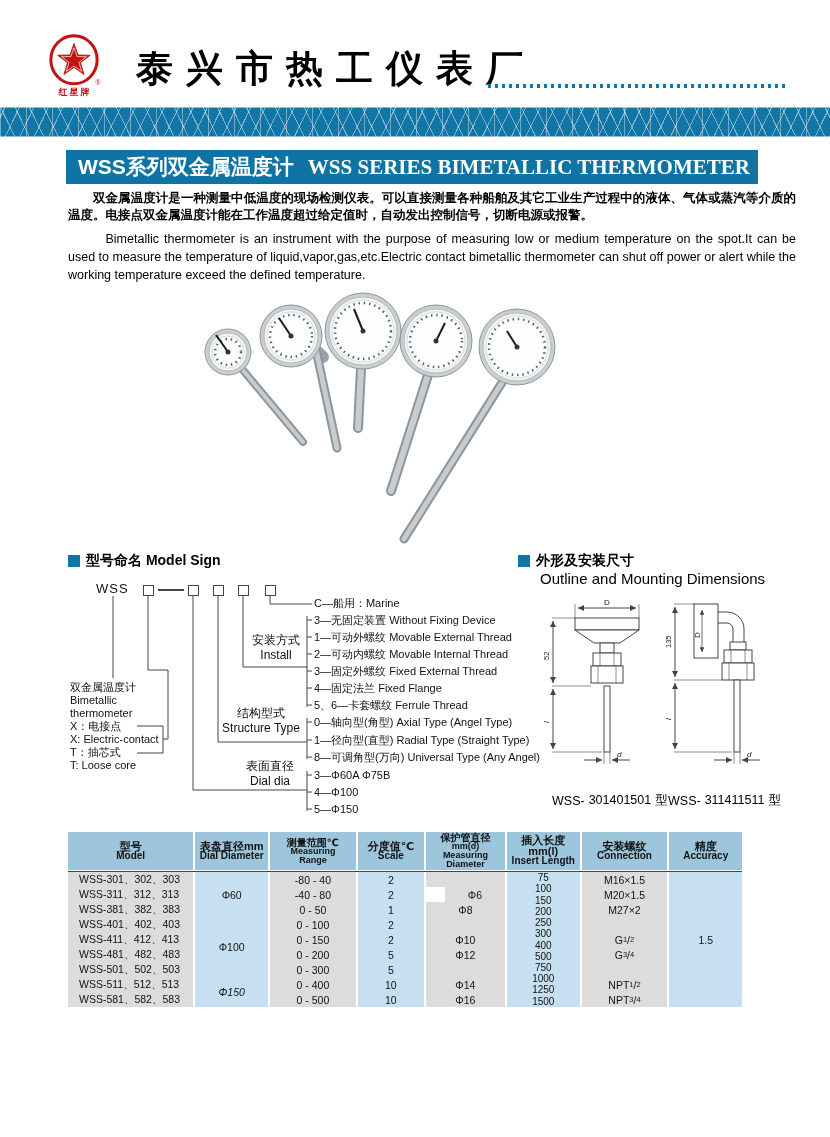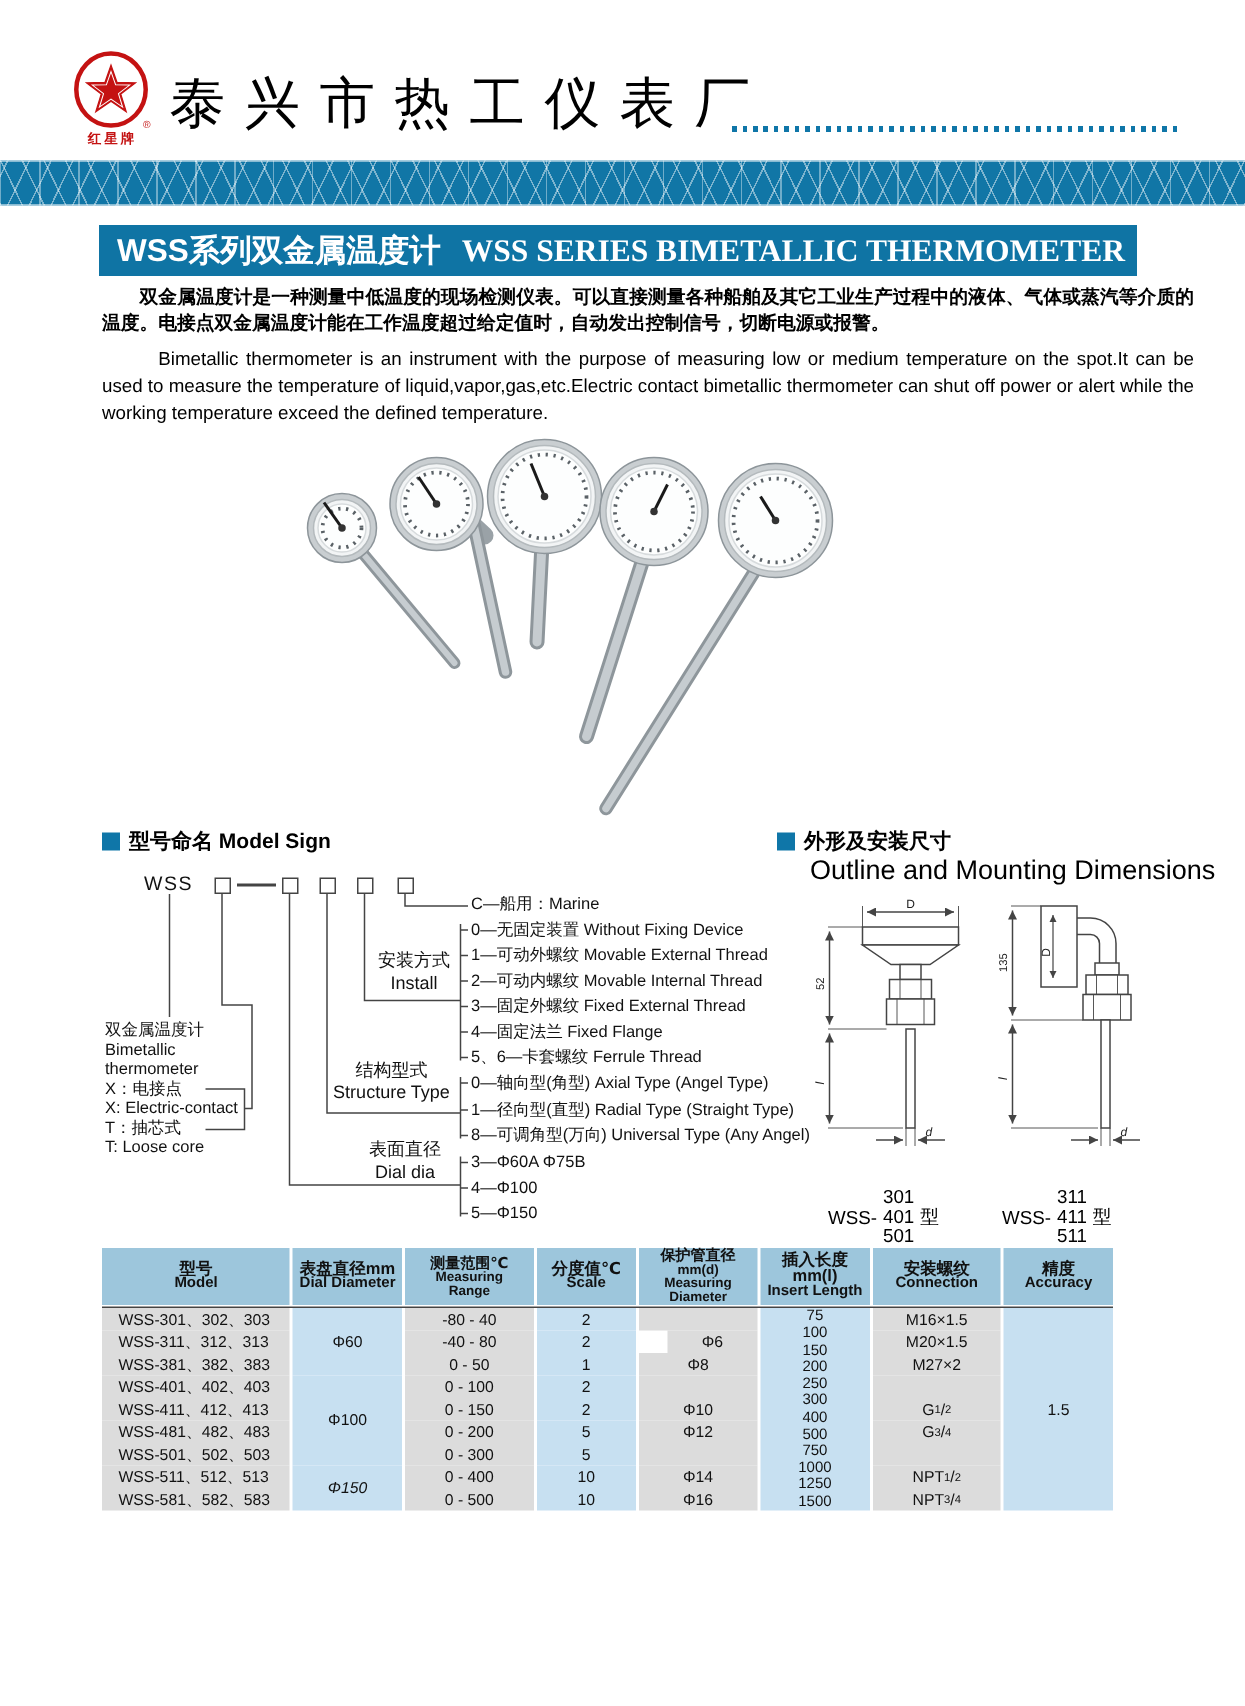--- a/index.html
+++ b/index.html
@@ -3,21 +3,21 @@
 <meta charset="utf-8">
 <style>
   html,body{margin:0;padding:0}
   body{width:830px;height:1137px;position:relative;background:#fff;overflow:hidden;
        font-family:"Liberation Sans","DejaVu Sans",sans-serif;color:#111}
   .abs{position:absolute}
 
   
   #logo{left:42px;top:34px;width:64px;height:60px}
   #brand{left:40px;top:86px;width:70px;text-align:center;color:#c41212;font-size:9px;font-weight:bold;letter-spacing:2px}
-  #company{left:113px;top:44px;font-size:37px;font-weight:normal;letter-spacing:13px;color:#000;white-space:nowrap}
+  #company{left:136px;top:44px;font-size:37px;font-weight:bold;letter-spacing:13px;color:#000;white-space:nowrap}
   #dotline{left:488px;top:84px;width:300px;height:4px;
            background:repeating-linear-gradient(90deg,#0f76a8 0 3px,transparent 3px 7px)}
   #band{left:0;top:107px;width:830px;height:30px;background:#1176a6;
         background-image:
           repeating-linear-gradient(64deg,rgba(255,255,255,.45) 0 1px,transparent 1px 13px),
           repeating-linear-gradient(-64deg,rgba(255,255,255,.45) 0 1px,transparent 1px 13px),
           repeating-linear-gradient(90deg,rgba(255,255,255,.4) 0 1px,transparent 1px 26px),
           linear-gradient(rgba(255,255,255,.5) 0 1px,transparent 1px 29px,rgba(255,255,255,.5) 29px 30px)}
 
   
@@ -25,41 +25,41 @@
             display:flex;align-items:center;padding-left:12px;box-sizing:border-box;white-space:nowrap}
   #titlebar .zh{font-size:21px;font-weight:bold}
   #titlebar .en{font-size:21px;font-weight:bold;font-family:"Liberation Serif","DejaVu Serif",serif;margin-left:14px}
   #para-zh{left:68px;top:190px;width:728px;font-size:12.5px;font-weight:bold;line-height:17px;
            text-align:justify;text-indent:2em;color:#000}
   #para-en{left:68px;top:230px;width:728px;font-size:12.5px;line-height:18px;text-align:justify;text-indent:3em;color:#000}
 
   
   .sec-h{font-size:14px;font-weight:bold;color:#000;display:flex;align-items:center;gap:6px;white-space:nowrap}
   .sq{width:12px;height:12px;background:#0f76a8;display:inline-block;flex:0 0 auto}
-  .sec-sub{font-size:18px;color:#000}
+  .sec-sub{font-size:15px;color:#000}
 
   
   #ms{left:68px;top:578px;width:470px;height:258px;font-size:11px}
   #ms svg{position:absolute;left:0;top:0}
   #ms-wss{position:absolute;left:28px;top:3px;font-size:13px;letter-spacing:1px}
   .msbox{position:absolute;top:7px;width:9px;height:9px;border:1px solid #444}
   #ms-dash{position:absolute;left:90px;top:11px;width:26px;height:2px;background:#444}
   #ms-leftlabel{position:absolute;left:2px;top:103px;line-height:13px;font-size:11px;white-space:nowrap}
   .ms-opt{position:absolute;left:246px;height:16px;line-height:16px;white-space:nowrap}
   .ms-glabel{position:absolute;text-align:center;font-size:12px;line-height:15px}
   #lbl-install{left:180px;top:55px;width:56px}
   #lbl-structure{left:150px;top:128px;width:86px}
   #lbl-dial{left:172px;top:181px;width:60px}
 
   
   #outline-h{left:518px;top:552px}
   #outline-sub{left:540px;top:570px}
   #outdraw{left:522px;top:596px}
   .caption{position:absolute;display:flex;align-items:center;gap:4px;font-size:12.5px;color:#000}
-  .caption .nums{display:flex;flex-direction:column;line-height:13px;text-align:right}
+  .caption .nums{display:flex;flex-direction:row;line-height:13px;text-align:right}
   #cap1{left:552px;top:792px}
   #cap2{left:668px;top:792px}
 
   
   #spec-h{left:68px;top:842px}
   #spec-table{left:68px;top:832px;width:674px}
   #spec-head,#spec-body{display:grid;grid-template-columns:19fr 11fr 13fr 10fr 12fr 11fr 13fr 11fr;column-gap:2px;background:#fff}
   #spec-head{height:38px;margin-bottom:1px}
   #spec-head .hc{background:#9dc6dc;display:flex;flex-direction:column;align-items:center;justify-content:center;
                  font-weight:bold;text-align:center}
@@ -202,21 +202,21 @@
   <div id="lbl-structure" class="ms-glabel">
     <div>结构型式</div>
     <div>Structure Type</div>
   </div>
   <div id="lbl-dial" class="ms-glabel">
     <div>表面直径</div>
     <div>Dial dia</div>
   </div>
   <div id="ms-options">
       <div class="ms-opt" style="top: 17px;">C—船用：Marine</div>
-      <div class="ms-opt" style="top: 34px;">0—无固定装置 Without Fixing Device</div>
+      <div class="ms-opt" style="top: 34px;">3—无固定装置 Without Fixing Device</div>
       <div class="ms-opt" style="top: 51px;">1—可动外螺纹 Movable External Thread</div>
       <div class="ms-opt" style="top: 68px;">2—可动内螺纹 Movable Internal Thread</div>
       <div class="ms-opt" style="top: 85px;">3—固定外螺纹 Fixed External Thread</div>
       <div class="ms-opt" style="top: 102px;">4—固定法兰 Fixed Flange</div>
       <div class="ms-opt" style="top: 119px;">5、6—卡套螺纹 Ferrule Thread</div>
       <div class="ms-opt" style="top: 136px;">0—轴向型(角型) Axial Type (Angel Type)</div>
       <div class="ms-opt" style="top: 153.5px;">1—径向型(直型) Radial Type (Straight Type)</div>
       <div class="ms-opt" style="top: 171px;">8—可调角型(万向) Universal Type (Any Angel)</div>
       <div class="ms-opt" style="top: 189px;">3—Φ60A  Φ75B</div>
       <div class="ms-opt" style="top: 206px;">4—Φ100</div>

